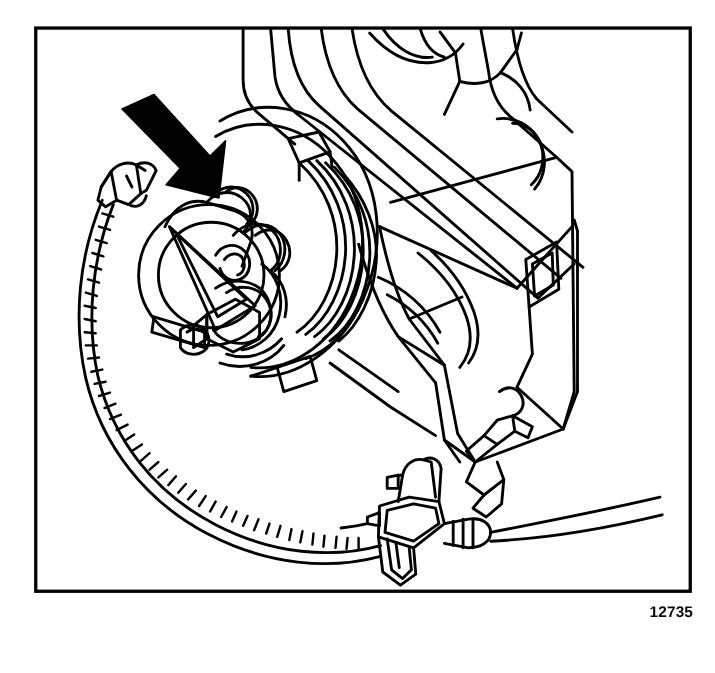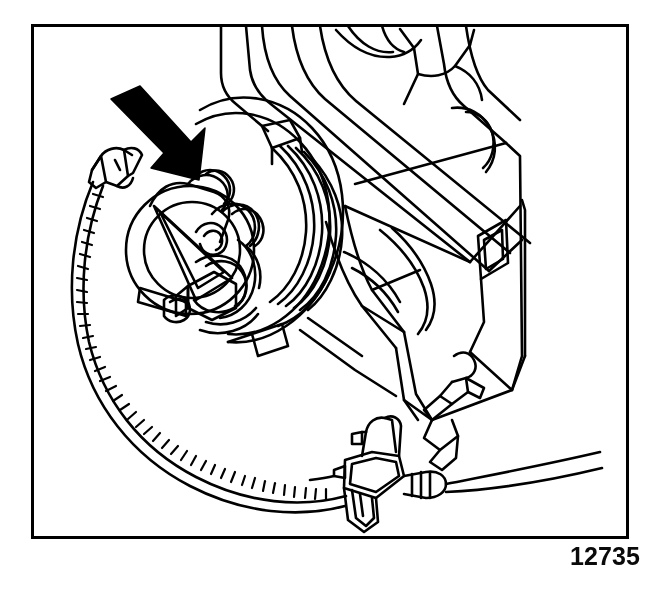--- a/index.html
+++ b/index.html
@@ -29,21 +29,21 @@
     top: 0;
     display: block;
   }
   .figure-caption {
     position: absolute;
     left: 570px;
     top: 544px;
     width: 60px;
     text-align: right;
     font-family: "Liberation Sans", sans-serif;
-    font-size: 25px;
+    font-size: 14px;
     font-weight: 600;
     letter-spacing: 0.1px;
     color: #0a0a0a;
     line-height: 24px;
     white-space: nowrap;
   }
 </style>
 </head>
 <body>
 

